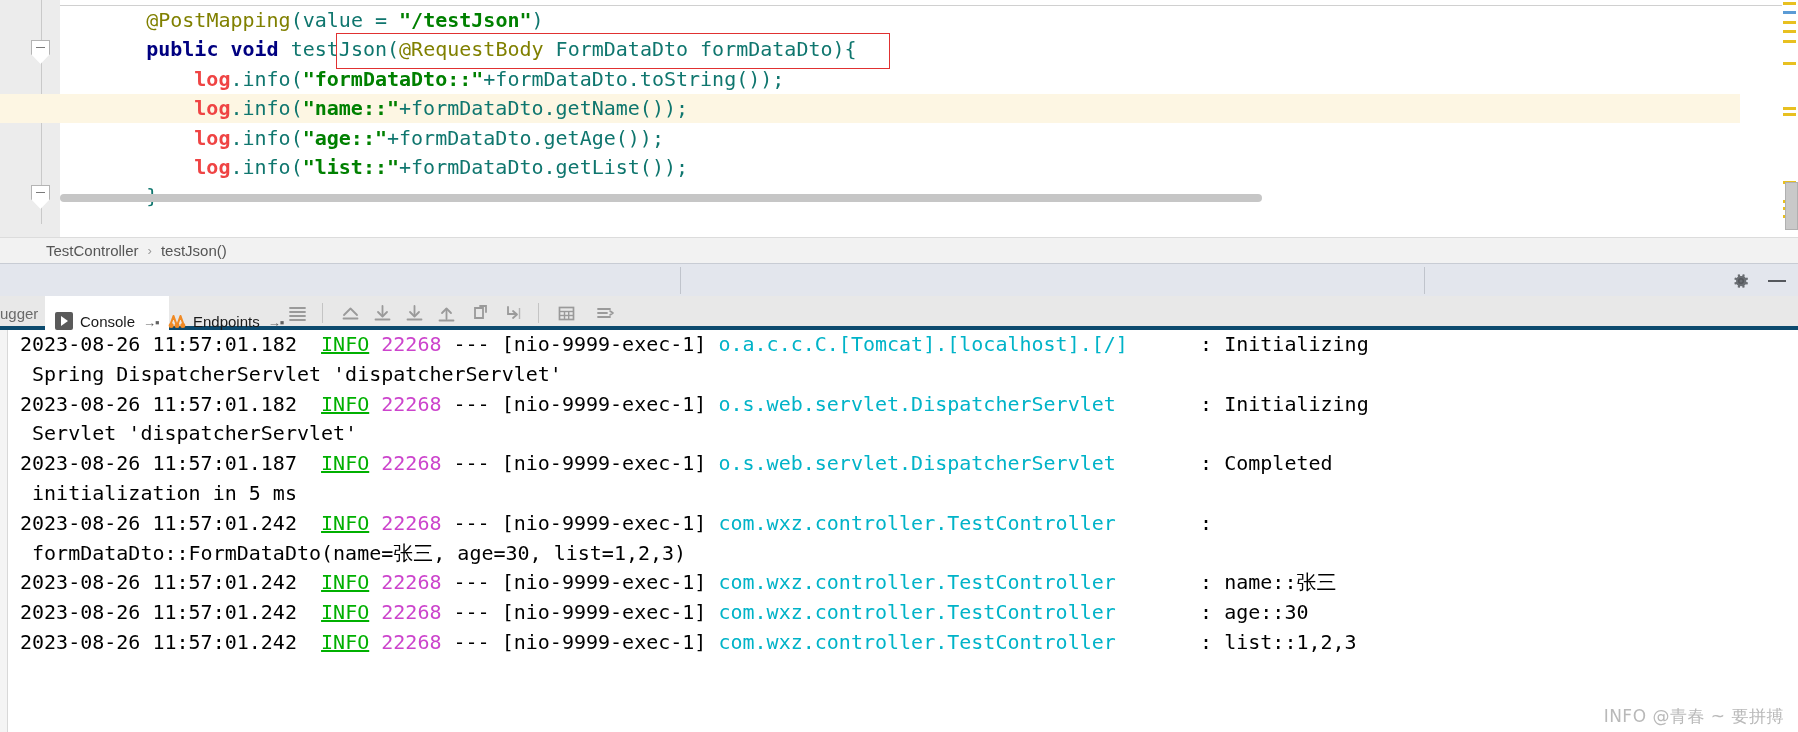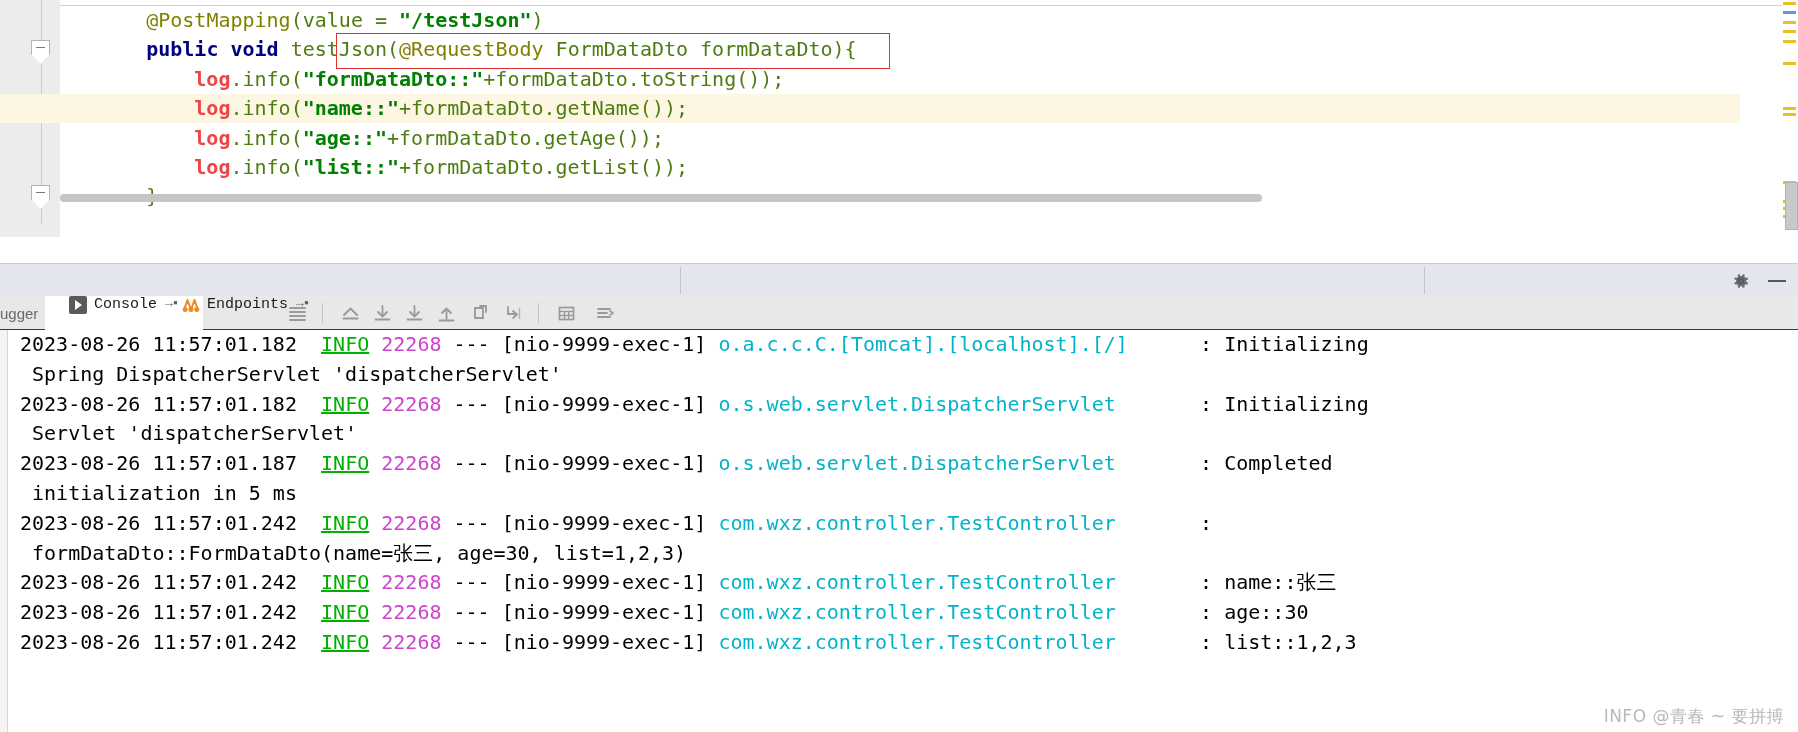--- a/index.html
+++ b/index.html
@@ -60,21 +60,21 @@
     background:#fdf6e3;
   }
   .hl-row2{
     position:absolute;left:0;top:94px;width:60px;height:29px;
     background:#fdf6e3;
   }
   .tok-ann{color:#808000;}
   .tok-str{color:#008000;font-weight:bold;}
   .tok-kw{color:#000080;font-weight:bold;margin-top:40px;}
   .tok-fld{color:#ef4444;font-weight:bold;}
-  .tok-plain{color:#4d7c0f;}
+  .tok-plain{color:#0f766e;}
 
   .editor-hscroll{
     position:absolute;left:60px;top:194px;width:1202px;height:8px;
     background:#c6c6c6;border-radius:4px;
   }
 
   
   .marker-gutter{
     position:absolute;right:0;top:0;width:16px;height:237px;background:#ffffff;
   }
@@ -131,29 +131,29 @@
   .gear-icon{
     position:absolute;right:48px;top:8px;width:18px;height:18px;
   }
   .minus-icon{
     position:absolute;right:12px;top:16px;width:18px;height:2px;background:#55585d;
   }
 
   
   .ctoolbar{
     position:absolute;left:0;top:296px;width:1798px;height:34px;
-    background:#e8e8e8;border-bottom:1px solid #0c4a6e;box-sizing:border-box;
+    background:#e8e8e8;border-bottom:4px solid #0c4a6e;box-sizing:border-box;
   }
   .tb-ghost{
     position:absolute;left:0;top:0;height:34px;display:flex;align-items:center;
     padding:0 10px;font-size:15px;color:#6a6a6a;box-sizing:border-box;
   }
   .tb-tab{
-    position:absolute;top:0;height:34px;display:flex;align-items:flex-start;
-    padding:0 24px;box-sizing:border-box;font-size:15px;color:#1a1a1a;font-family:Liberation Mono, monospace;
+    position:absolute;top:0;height:34px;display:flex;align-items:flex-end;
+    padding:0 10px;box-sizing:border-box;font-size:15px;color:#1a1a1a;
   }
   .tb-tab.active{background:#ffffff;}
   .run-ico{
     width:18px;height:18px;background:#5a5a5a;border-radius:2px;
     margin-right:7px;position:relative;flex:none;
   }
   .run-ico:after{
     content:"";position:absolute;left:6px;top:4px;
     border-left:7px solid #ffffff;
     border-top:5px solid transparent;border-bottom:5px solid transparent;
@@ -239,20 +239,25 @@
       <div class="mark" style="top:181px;"></div>
       <div class="mark" style="top:200px;"></div>
       <div class="mark" style="top:207px;"></div>
       <div class="mark" style="top:215px;"></div>
       <div class="vscroll-thumb"></div>
     </div>
 
     <div class="redbox redbox-code"></div>
   </div>
 
+  <div class="breadcrumb">
+    <span>TestController</span>
+    <span class="sep">›</span>
+    <span>testJson()</span>
+  </div>
 
   <div class="runtabs">
     <div class="runtabs-divider"></div>
     <div class="runtabs-divider2"></div>
 
     <span class="gear-icon">
       <svg viewBox="0 0 20 20" width="18" height="18" aria-hidden="true">
         <path fill="#55585d" d="M10 6.6a3.4 3.4 0 100 6.8 3.4 3.4 0 000-6.8zm0 5.1a1.7 1.7 0 110-3.4 1.7 1.7 0 010 3.4z"></path>
         <path fill="#55585d" d="M17.3 11.4l-1.5-.3a6 6 0 000-2.2l1.5-.3a.6.6 0 00.45-.72l-.33-1.3a.6.6 0 00-.73-.43l-1.45.42a6 6 0 00-1.55-1.55l.42-1.45a.6.6 0 00-.43-.73l-1.3-.33a.6.6 0 00-.72.45L11.3 4.5a6 6 0 00-2.2 0l-.33-1.5a.6.6 0 00-.72-.45l-1.3.33a.6.6 0 00-.43.73l.42 1.45A6 6 0 005.19 6.6l-1.45-.42a.6.6 0 00-.73.43l-.33 1.3a.6.6 0 00.45.72l1.5.33a6 6 0 000 2.2l-1.5.3a.6.6 0 00-.45.72l.33 1.3a.6.6 0 00.73.43l1.45-.42a6 6 0 001.55 1.55l-.42 1.45a.6.6 0 00.43.73l1.3.33a.6.6 0 00.72-.45l.33-1.5a6 6 0 002.2 0l.3 1.5a.6.6 0 00.72.45l1.3-.33a.6.6 0 00.43-.73l-.42-1.45a6 6 0 001.55-1.55l1.45.42a.6.6 0 00.73-.43l.33-1.3a.6.6 0 00-.45-.72z" opacity=".85"></path>
       </svg>

